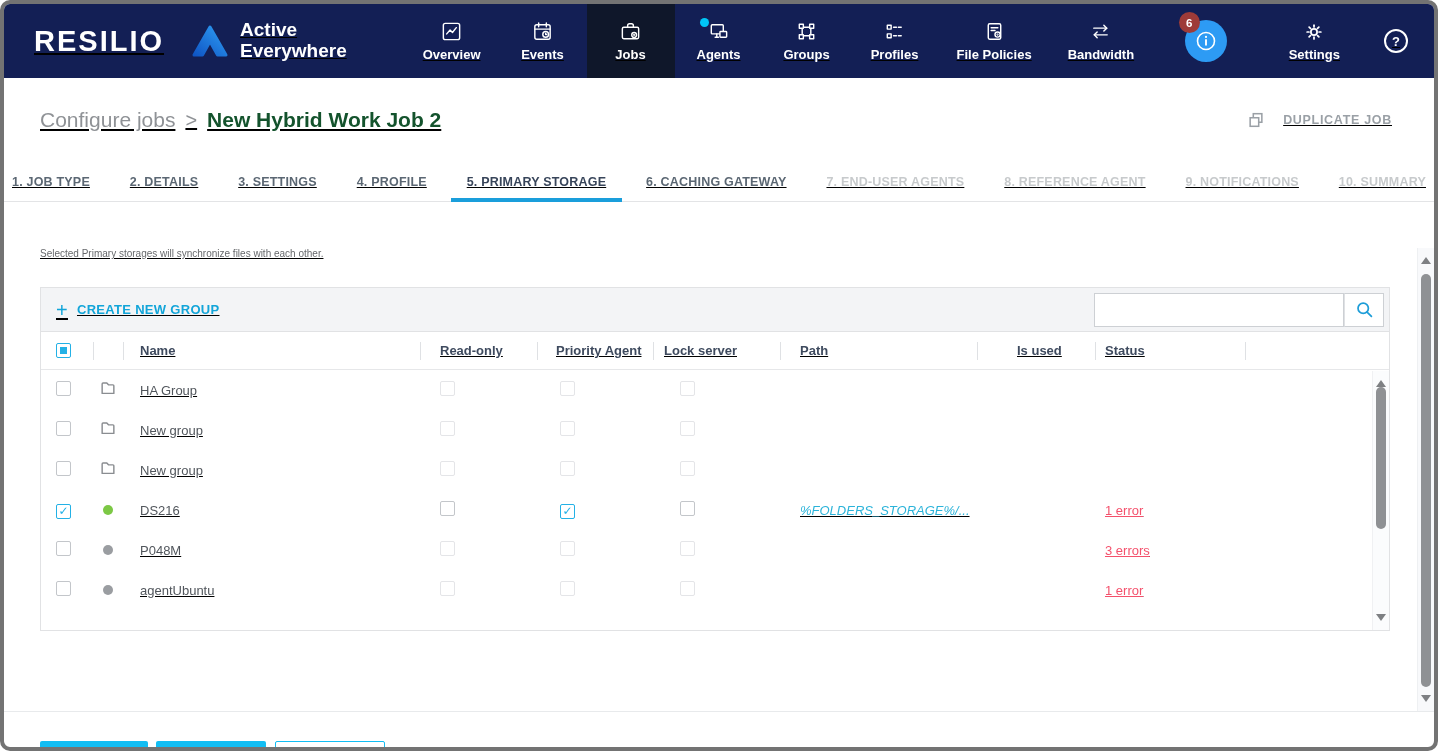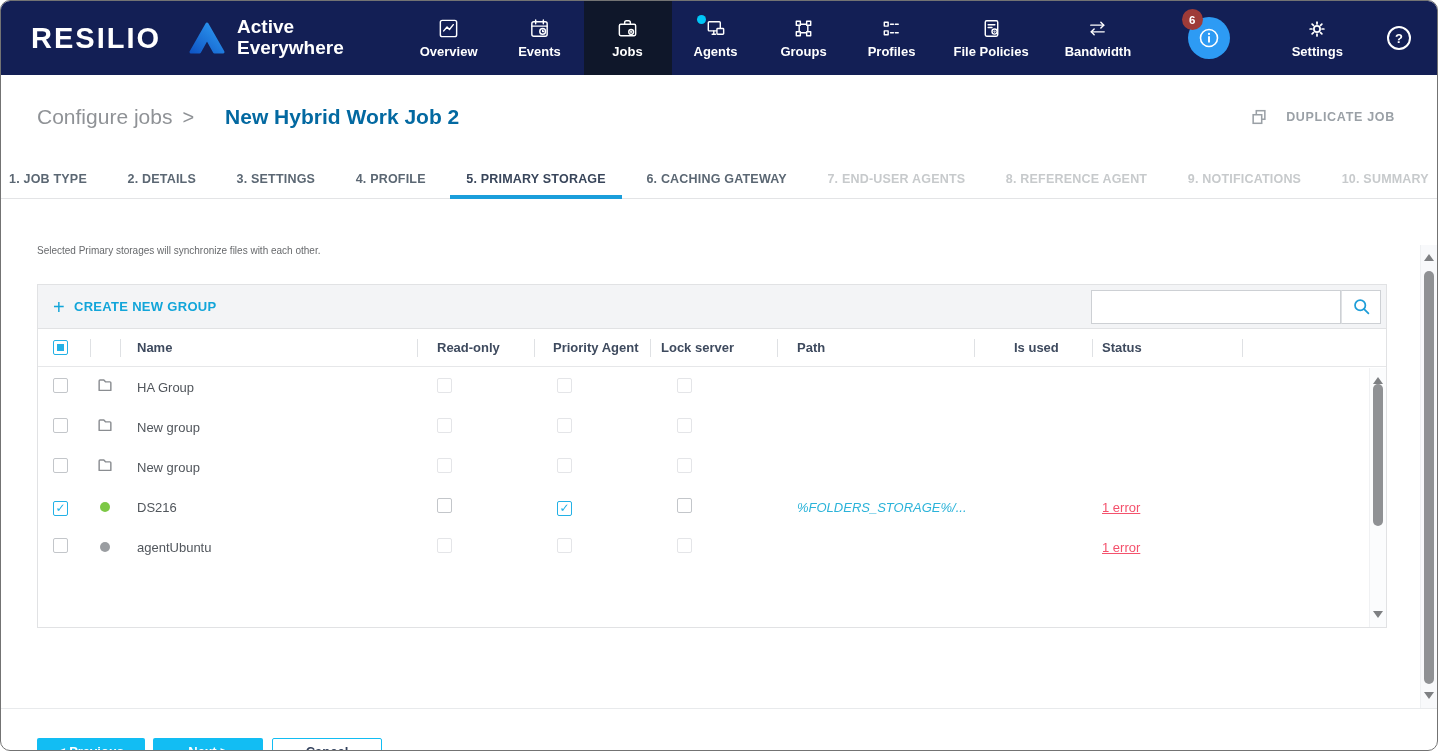--- a/index.html
+++ b/index.html
@@ -1,18 +1,18 @@
 <!DOCTYPE html>
 <html><head>
 <meta charset="utf-8">
 <style>
   * { margin:0; padding:0; box-sizing:border-box; }
   html,body { background:#fff; }
   body { font-family:"Liberation Sans","DejaVu Sans",sans-serif; width:1438px; height:751px; }
-  .app { width:1438px; height:751px; background:#fff; border:1px solid #737373; border-radius:10px; overflow:hidden; position:relative; }
+  .app { width:1438px; height:751px; background:#fff; border:4px solid #737373; border-radius:10px; overflow:hidden; position:relative;text-decoration:underline; }
 
   
   .topbar { height:74px; background:#131f55; display:flex; align-items:stretch; }
   .brand-cluster { display:flex; align-items:center; padding-left:30px; }
   .brand { color:#fff; font-size:29px; font-weight:800; letter-spacing:2px; }
   .ae-mark { width:40px; height:34px; margin-left:26px; }
   .ae-text { color:#fff; font-size:19px; font-weight:700; line-height:1.08; margin-left:10px; }
   .main-nav { display:flex; align-items:stretch; margin-left:58px; }
   .nav-item { display:flex; flex-direction:column; align-items:center; justify-content:center; padding:0 18px; min-width:88px; cursor:pointer; }
   .nav-item.active { background:#0f172a; }
@@ -27,21 +27,21 @@
   .notif-badge { position:absolute; top:-8px; left:-6px; min-width:21px; height:21px; border-radius:50%; background:#9e3b38; color:#fff; font-size:11.5px; font-weight:700; display:flex; align-items:center; justify-content:center; }
   .settings-item { display:flex; flex-direction:column; align-items:center; margin-left:62px; cursor:pointer; }
   .settings-item svg { width:22px; height:22px; margin-bottom:4px; }
   .settings-label { color:#fff; font-size:13px; font-weight:600; }
   .help-btn { width:24px; height:24px; border-radius:50%; border:2px solid #fff; color:#fff; font-size:13px; font-weight:700; display:flex; align-items:center; justify-content:center; margin-left:44px; cursor:pointer; }
 
   
   .titlebar { height:84px; display:flex; align-items:center; padding:0 42px 0 36px; }
   .bc-section { color:#8f9296; font-size:21px; cursor:pointer; }
   .bc-sep { color:#8f9296; font-size:20px; margin:0 10px; }
-  .bc-title { color:#0369a1; font-size:21px; font-weight:600;margin-left:21px; }
+  .bc-title { color:#14532d; font-size:21px; font-weight:600; }
   .dup-btn { margin-left:auto; display:flex; align-items:center; gap:18px; color:#9aa0a6; font-size:12.5px; font-weight:700; letter-spacing:.7px; cursor:pointer; }
   .dup-btn svg { width:18px; height:18px; fill:none; stroke:#9aa0a6; stroke-width:1.7; }
 
   
   .tabs { height:40px; display:flex; justify-content:space-between; align-items:center; padding:0 8px; border-bottom:1px solid #e3e4e6; }
   .tab { font-size:12.5px; font-weight:700; letter-spacing:.2px; color:#5b6773; position:relative; height:100%; display:flex; align-items:center; cursor:pointer; white-space:nowrap; }
   .tab.active { color:#38455a; }
   .tab.active::after { content:""; position:absolute; left:-16px; right:-16px; bottom:-1px; height:4px; background:#1a9edb; }
   .tab.disabled { color:#c7cacc; cursor:default;text-align:right; }
 
@@ -349,20 +349,34 @@
             <div class="pad-path"><span class="path-link">%FOLDERS_STORAGE%/...</span></div>
             <div class="pad-used"></div>
             <div class="pad-status"><span class="error-link">1 error</span></div>
             <div></div>
           </div>
           <div class="trow grid-row">
             <div class="sel-pad"><span class="cb "></span></div>
             <div class="cell-ind">
               <span class="dot gray"></span>
             </div>
+            <div class="pad-name row-name">P048M</div>
+            <div class="ro-pad"><span class="cb pale"></span></div>
+            <div class="pa-pad"><span class="cb pale"></span></div>
+            <div class="ls-pad"><span class="cb pale"></span></div>
+            <div class="pad-path"></div>
+            <div class="pad-used"></div>
+            <div class="pad-status"><span class="error-link">3 errors</span></div>
+            <div></div>
+          </div>
+          <div class="trow grid-row">
+            <div class="sel-pad"><span class="cb "></span></div>
+            <div class="cell-ind">
+              <span class="dot gray"></span>
+            </div>
             <div class="pad-name row-name">agentUbuntu</div>
             <div class="ro-pad"><span class="cb pale"></span></div>
             <div class="pa-pad"><span class="cb pale"></span></div>
             <div class="ls-pad"><span class="cb pale"></span></div>
             <div class="pad-path"></div>
             <div class="pad-used"></div>
             <div class="pad-status"><span class="error-link">1 error</span></div>
             <div></div>
           </div>
         </div>

